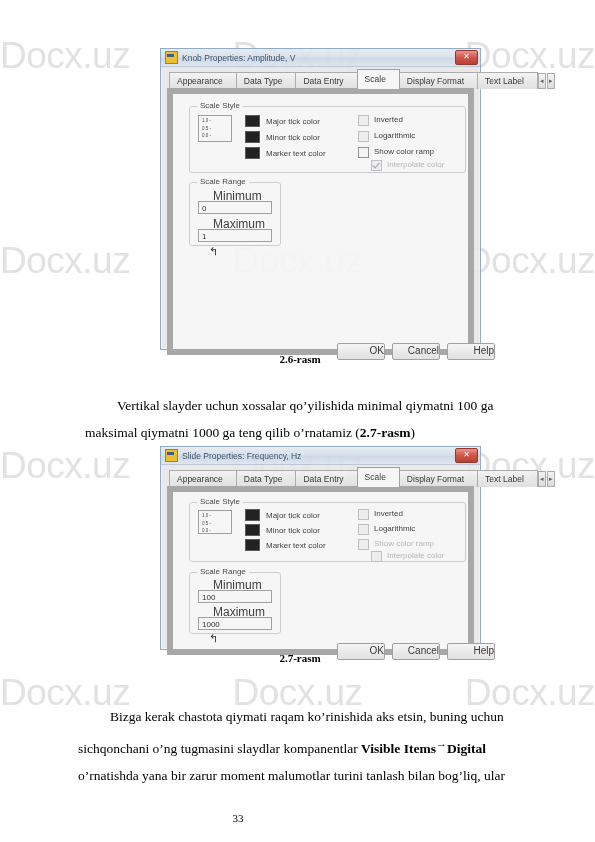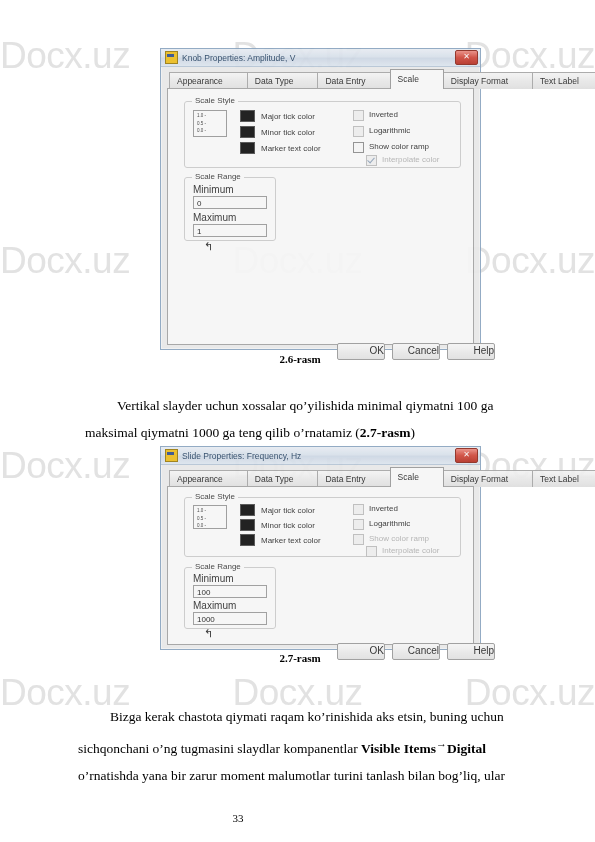--- a/index.html
+++ b/index.html
@@ -126,21 +126,21 @@
   
   .tabstrip {
     display: flex;
     align-items: flex-end;
     height: 17px;
     margin: 1px 0 0 2px;
   }
   .tab {
     font-size: 8.5px;
     color: #222;
-    padding: 2px 24px 2px 7px;
+    padding: 2px 13px 2px 7px;
     border: 1px solid #a9a9a9;
     border-bottom: none;
     background: linear-gradient(to bottom,#fbfbfb,#e4e4e4);
     margin-right: -1px;
     height: 12px;
     line-height: 12px;
     white-space: nowrap;
   }
   .tab.active {
     background: #ffffff;
@@ -154,21 +154,21 @@
     width: 11px; height: 14px;
     border: 1px solid #a9a9a9;
     background: linear-gradient(to bottom,#fbfbfb,#e1e1e1);
     font-size: 6px;
     line-height: 14px;
     text-align: center;
     color: #555;
     margin-left: 1px;
   }
   .tab-page {
-    border: 1px solid #a3a3a3;
+    border: 6px solid #a3a3a3;
     background: #ffffff;
     margin-top: -1px;
     position: relative;
     padding-left: 6px;
   }
 
   
   .group {
     position: absolute;
     border: 1px solid #cfcfcf;
@@ -234,22 +234,23 @@
     width: 3px; height: 6px;
     border: solid #8fa3bb;
     border-width: 0 1.5px 1.5px 0;
     transform: rotate(42deg);
   }
   .chk-label { font-size: 8px; color: #2a2a2a; white-space: nowrap; }
   .chk-label.dim { color: #b4b4b4; }
 
   .field-label {
     position: absolute;
-    font-size: 10px;
+    font-size: 12px;
     color: #2a2a2a;
+    margin-left: 15px;
   }
   .textbox {
     position: absolute;
     border: 1px solid #9c9c9c;
     background: #fff;
     font-size: 8px;
     color: #111;
     padding: 1px 0 0 3px;
     box-sizing: border-box;
     height: 13px;

